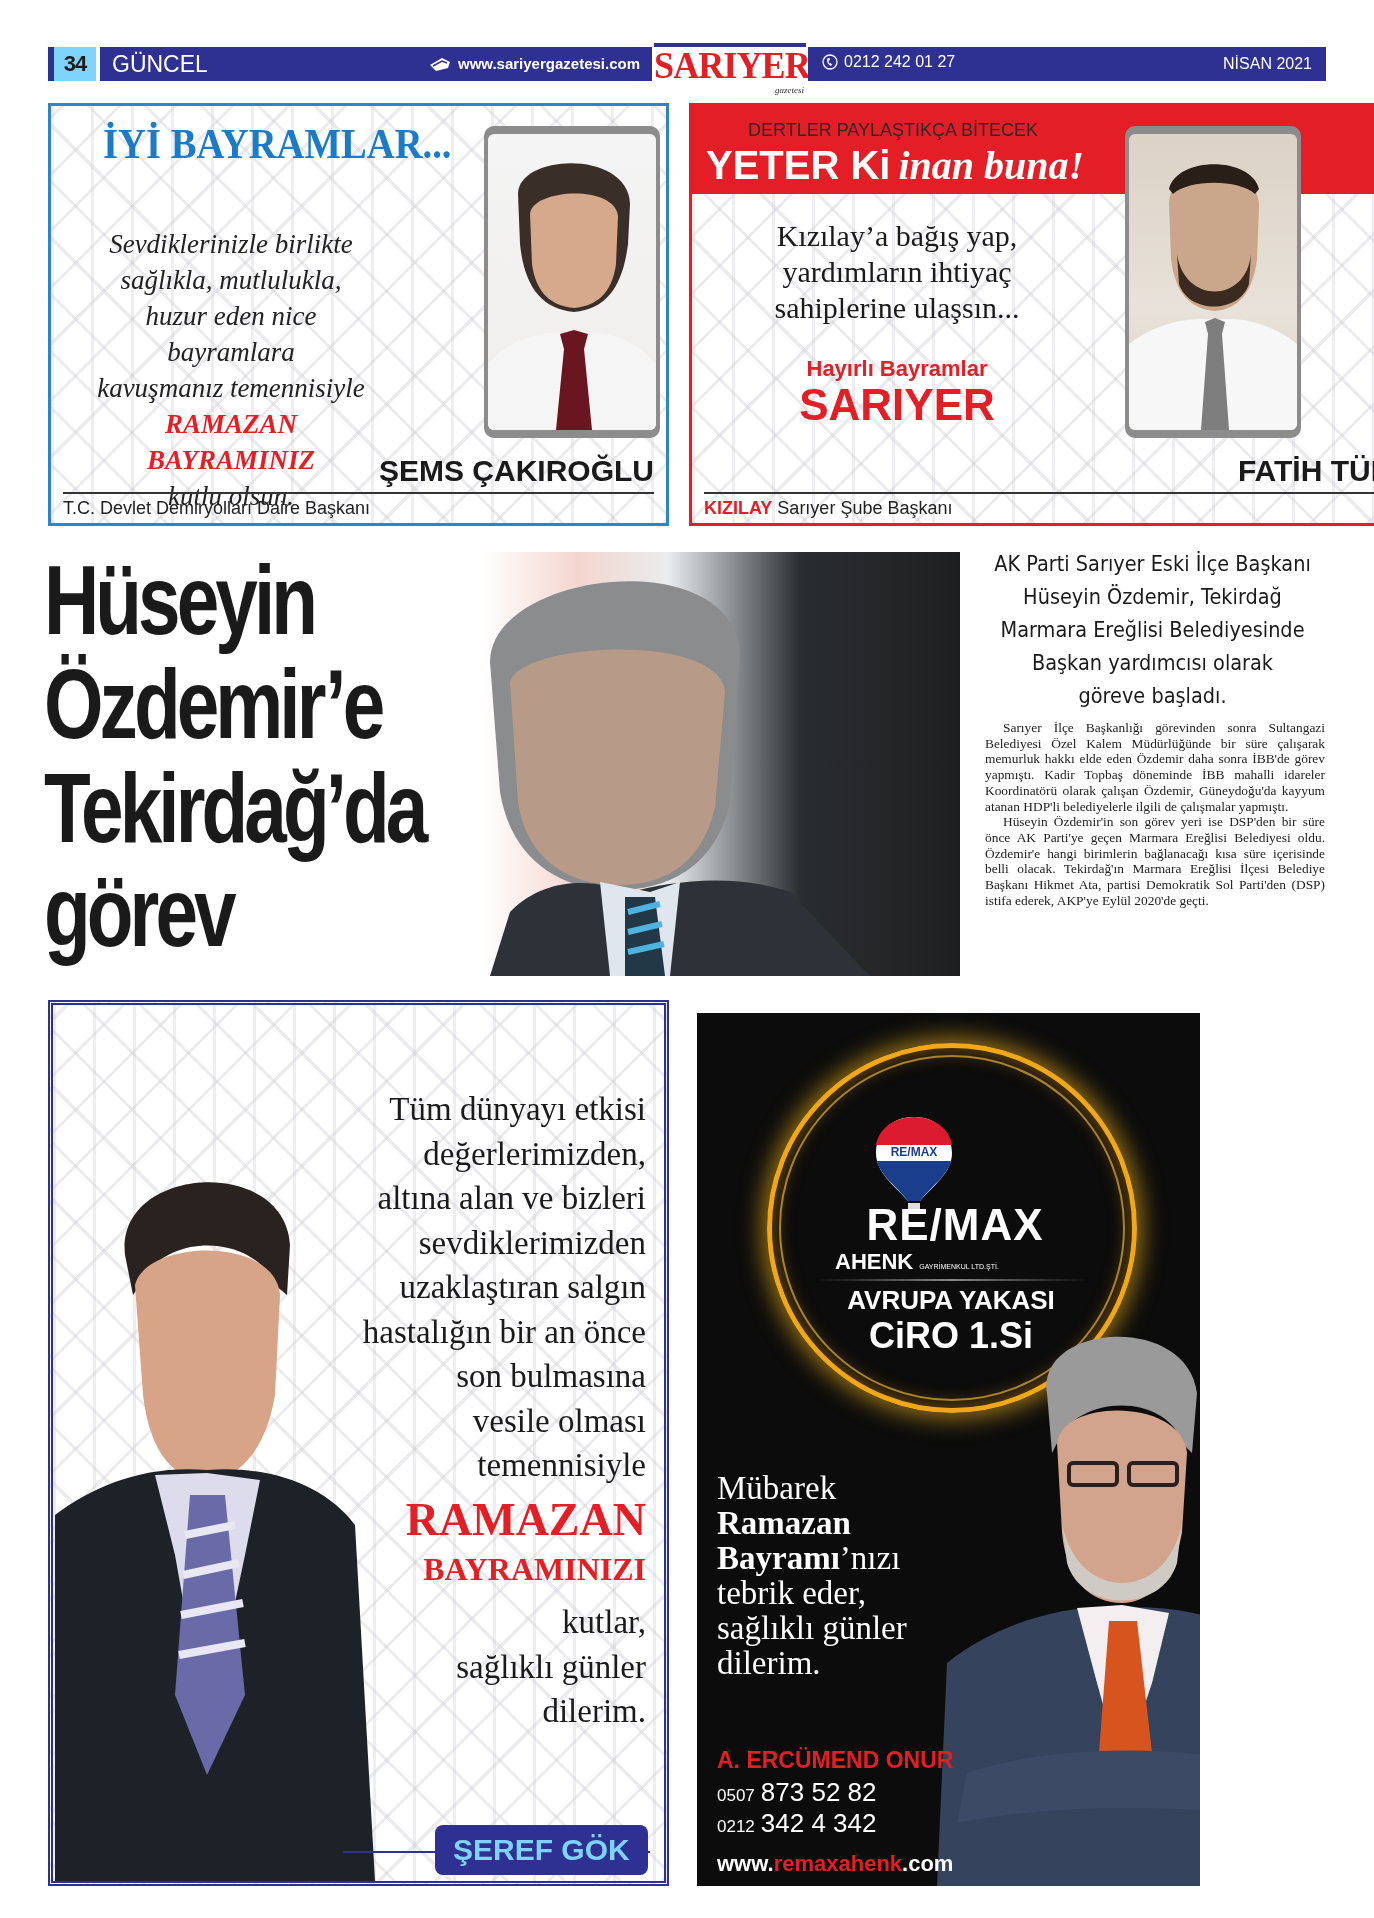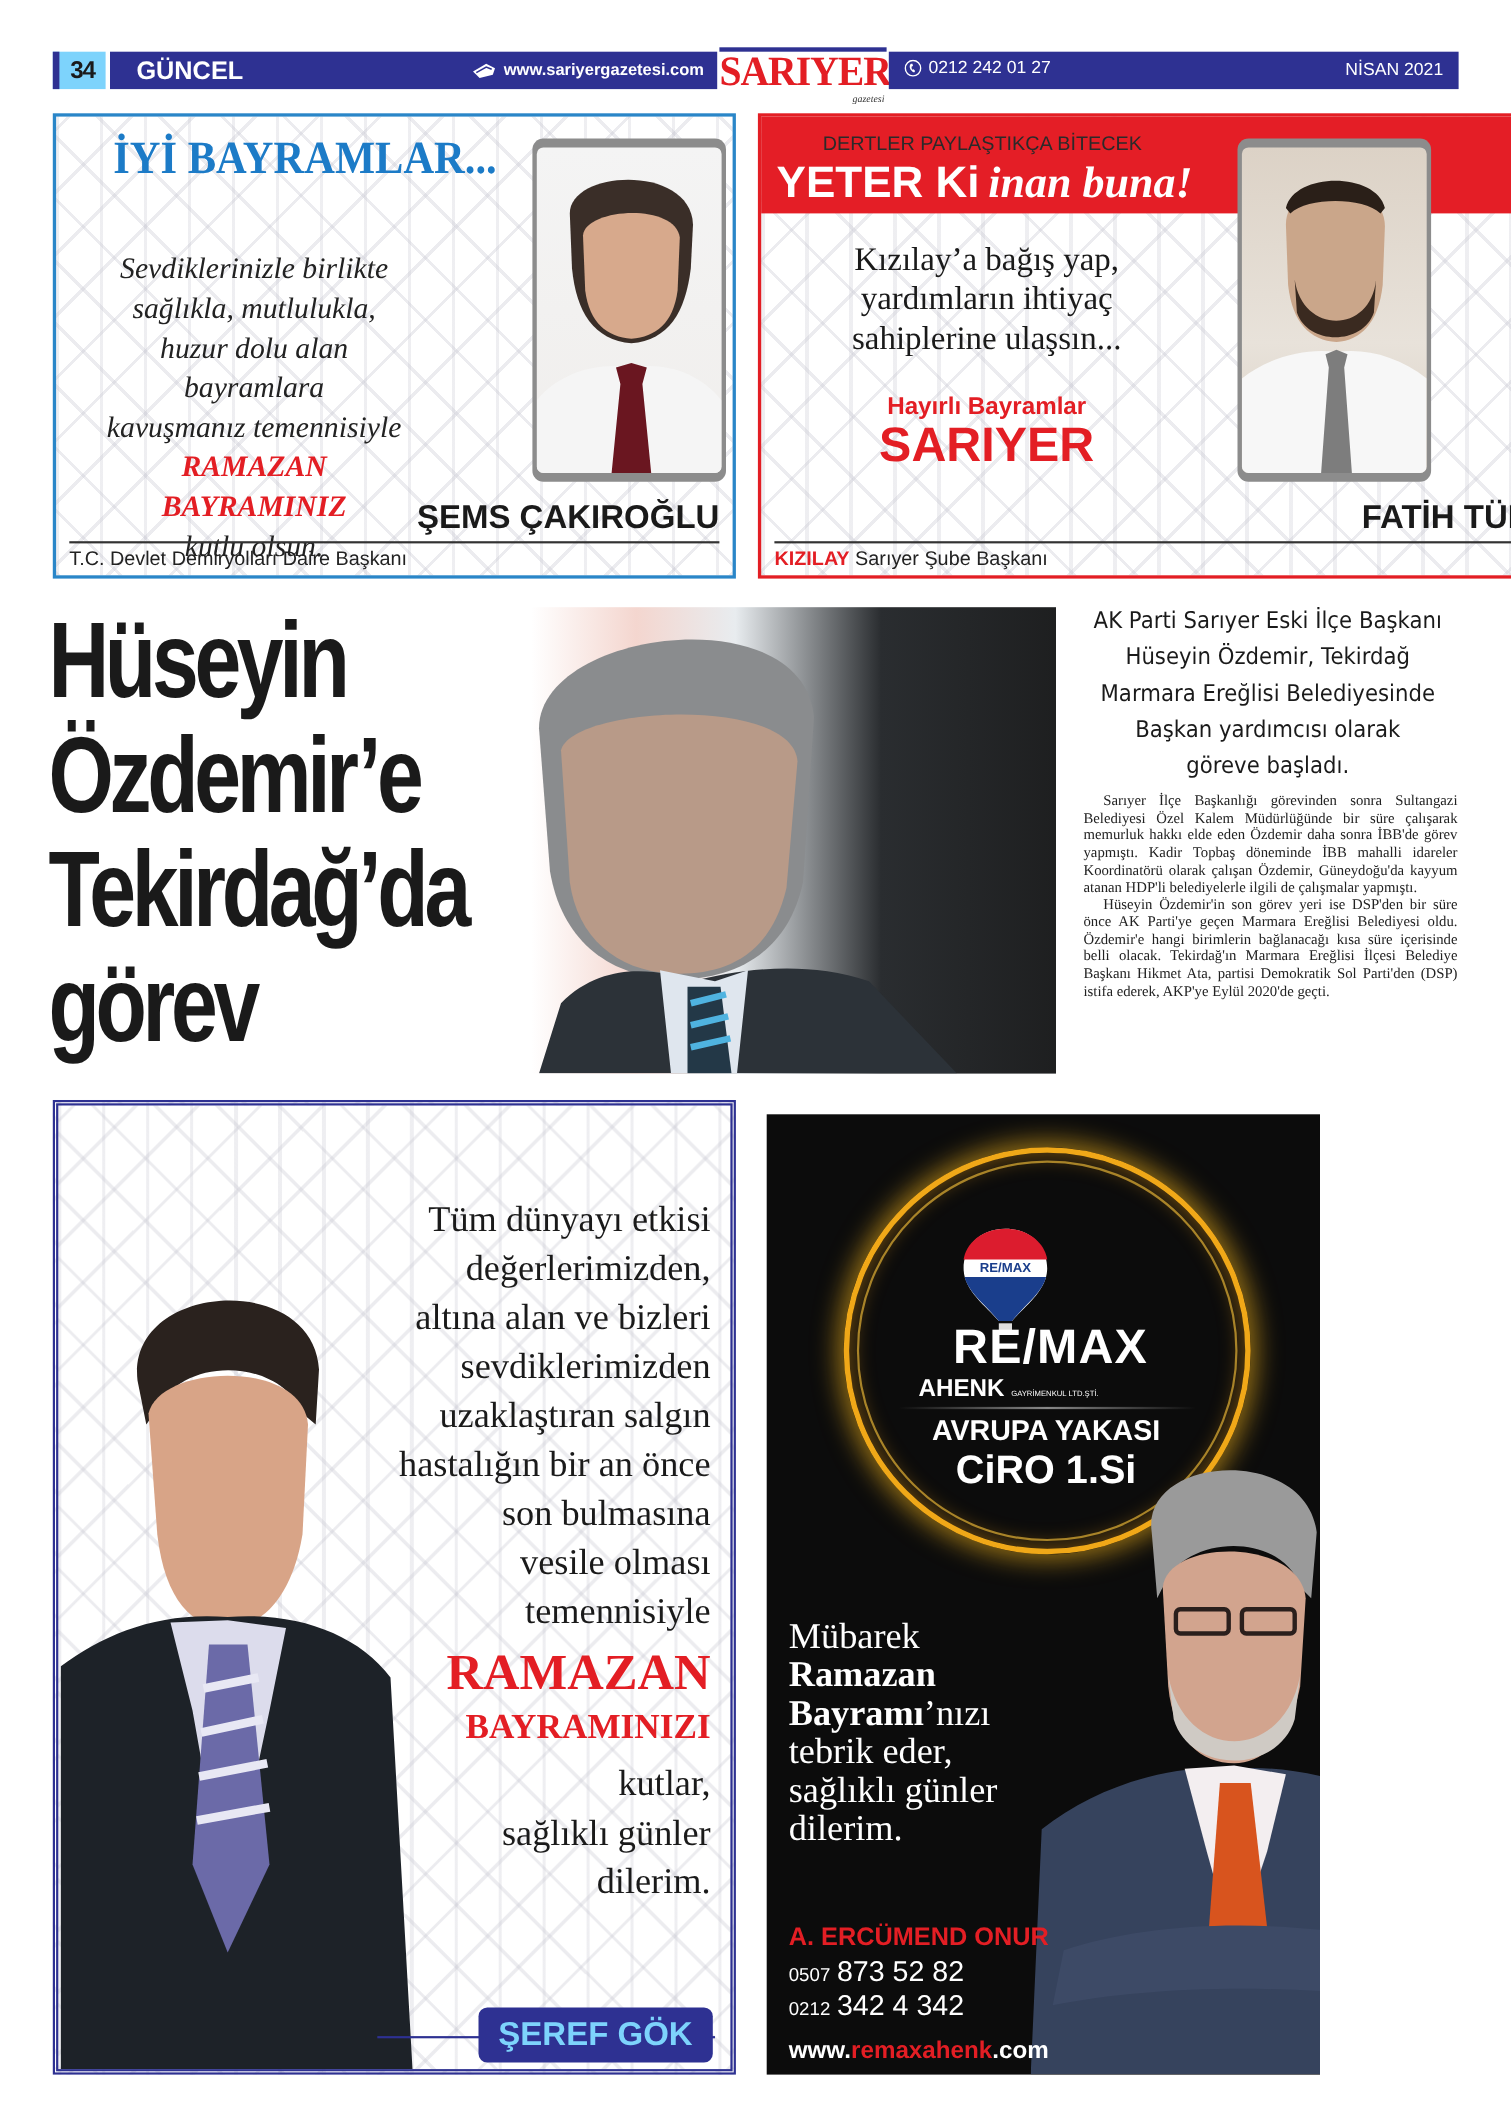--- a/index.html
+++ b/index.html
@@ -12,21 +12,21 @@
       repeating-linear-gradient(45deg, rgba(200,200,210,0.35) 0 3px, transparent 3px 40px),
       repeating-linear-gradient(-45deg, rgba(200,200,210,0.35) 0 3px, transparent 3px 40px),
       repeating-linear-gradient(90deg, rgba(200,200,210,0.30) 0 3px, transparent 3px 40px);
   }
 
   
   .masthead { position: absolute; left: 48px; top: 47px; width: 1278px; height: 34px; }
   .mh-pagebox { position: absolute; left: 0; top: 0; width: 48px; height: 34px; background: #7dd3fc; border-left: 6px solid #2e3192; display:flex; align-items:center; justify-content:center; }
   .mh-pagenum { font-weight: bold; font-size: 22px; color: #1a1a1a; letter-spacing:-1px; }
   .mh-bar-left { position: absolute; left: 52px; top: 0; width: 552px; height: 34px; background: #2e3192; }
-  .mh-section { position: absolute; left: 12px; top: 4px; color: #fff; font-weight: bold; font-size: 23px; margin-left: 12px; }
+  .mh-section { position: absolute; left: 12px; top: 4px; color: #fff; font-weight: normal; font-size: 23px; }
   .mh-web { position: absolute; right: 12px; top: 8px; color: #fff; font-weight: bold; font-size: 15px; display:flex; align-items:center; gap:6px; }
   .mh-logo { position: absolute; left: 606px; top: -4px; width: 152px; height: 44px; }
   .mh-logo-top { height: 4px; background: #2e3192; }
   .mh-logo-text { font-family: "Liberation Serif", serif; font-weight: bold; font-size: 38px; color: #e31e24; line-height: 36px; letter-spacing: -1px; transform: scaleX(0.95); transform-origin: left; }
   .mh-logo-sub { position:absolute; right: 2px; bottom: -8px; font-family: Liberation Serif, serif; font-style: italic; font-size: 9px; color:#333; }
   .mh-bar-right { position: absolute; left: 760px; top: 0; width: 518px; height: 34px; background: #2e3192; }
   .mh-phone { position: absolute; left: 14px; top: 6px; color: #fff; font-weight: normal; font-size: 16px; display:flex; align-items:center; gap:6px; }
   .mh-date { position: absolute; right: 14px; top: 8px; color: #fff; font-size: 16px; }
 
   
@@ -128,21 +128,21 @@
     </span>
     <span class="mh-date">NİSAN 2021</span>
   </div>
 </div>
 
 <div class="box1 pattern">
   <div class="b1-title">İYİ BAYRAMLAR...</div>
   <div class="b1-msg">
     <div>Sevdiklerinizle birlikte</div>
     <div>sağlıkla, mutlulukla,</div>
-    <div>huzur dolu alan bayramlara</div>
+    <div>huzur eden nice bayramlara</div>
     <div>kavuşmanız temennisiyle</div>
     <div class="red">RAMAZAN BAYRAMINIZ</div>
     <div>kutlu olsun.</div>
   </div>
   <div class="photo-frame b1-photo">
     <div class="photo-inner" style="background: linear-gradient(180deg,#f4f4f4 0%,#f0eeec 100%);">
       <svg class="sil" style="left:0;top:0" width="168" height="296" viewBox="0 0 168 296">
         <path d="M30 60 C30 20 140 15 142 70 L140 110 C135 150 120 175 86 178 C52 175 36 150 32 110 Z" fill="#3a2e28"></path>
         <path d="M42 80 C44 55 126 50 130 82 L128 130 C124 160 108 172 86 174 C64 172 48 160 44 130 Z" fill="#d7a98c"></path>
         <path d="M0 296 L0 230 C20 205 55 195 86 200 C117 195 148 205 168 230 L168 296 Z" fill="#f5f5f5"></path>

